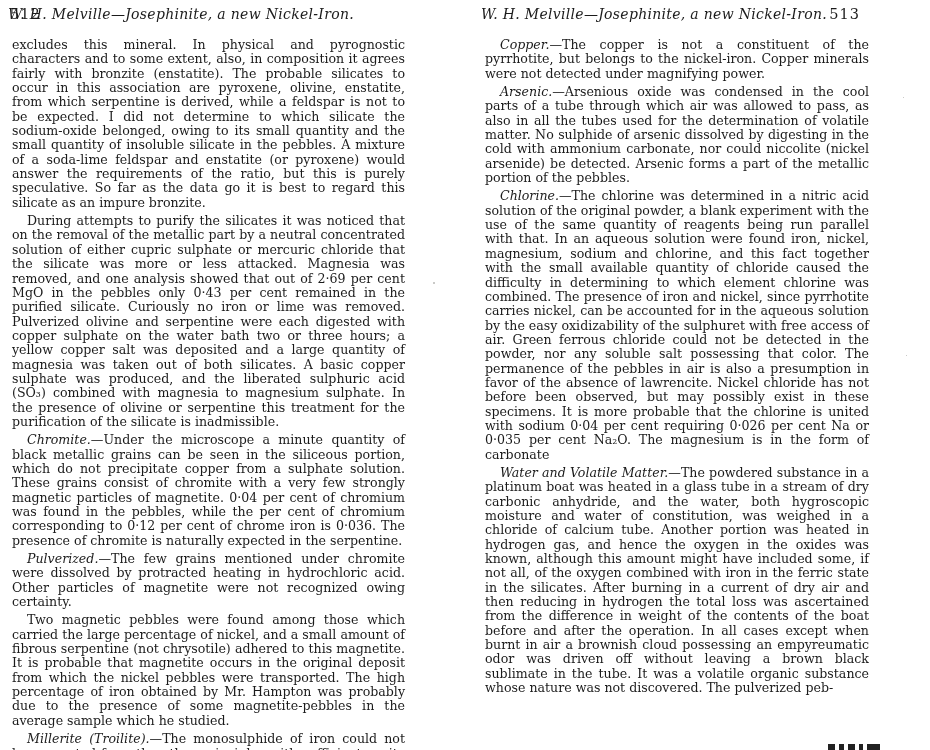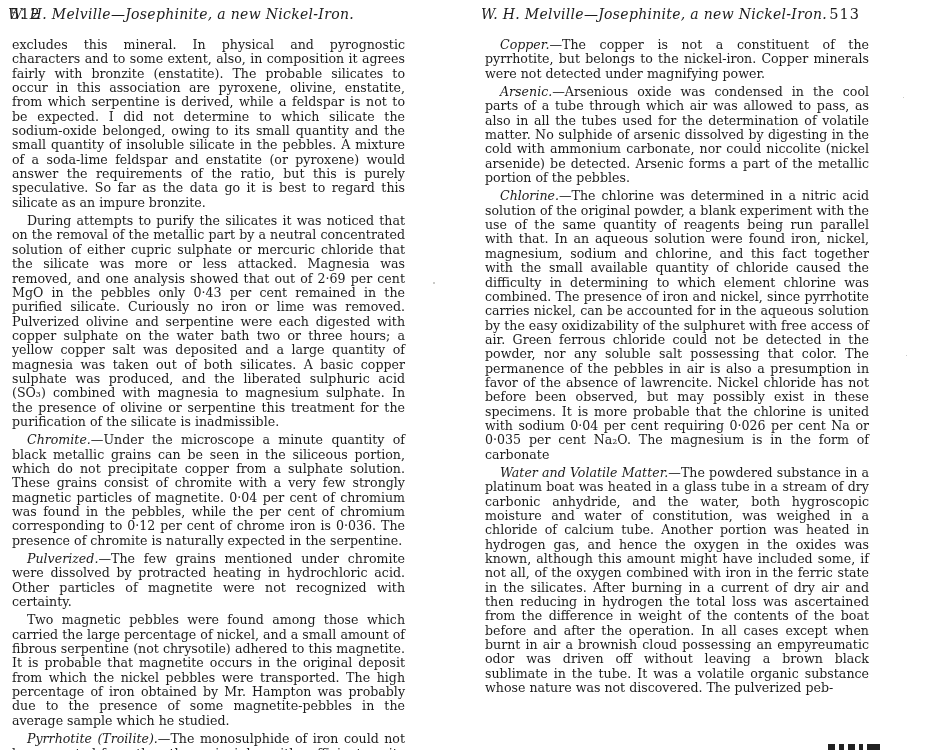--- a/index.html
+++ b/index.html
@@ -72,23 +72,23 @@
 
 <div class="page page-left">
   <div class="page-header">
     <span class="page-num num-left">512</span>
     <span class="running-title">W. H. Melville—Josephinite, a new Nickel-Iron.</span>
   </div>
   <div class="page-body">
     <p><span class="lead"></span><span>excludes this mineral.  In physical and pyrognostic characters and to some extent, also, in composition it agrees fairly with bronzite (enstatite).  The probable silicates to occur in this association are pyroxene, olivine, enstatite, from which serpentine is derived, while a feldspar is not to be expected.  I did not determine to which silicate the sodium-oxide belonged, owing to its small quantity and the small quantity of insoluble silicate in the pebbles.  A mixture of a soda-lime feldspar and enstatite (or pyroxene) would answer the requirements of the ratio, but this is purely speculative.  So far as the data go it is best to regard this silicate as an impure bronzite.</span></p>
     <p class="indent"><span class="lead"></span><span>During attempts to purify the silicates it was noticed that on the removal of the metallic part by a neutral concentrated solution of either cupric sulphate or mercuric chloride that the silicate was more or less attacked.  Magnesia was removed, and one analysis showed that out of 2·69 per cent MgO in the pebbles only 0·43 per cent remained in the purified silicate.  Curiously no iron or lime was removed.  Pulverized olivine and serpentine were each digested with copper sulphate on the water bath two or three hours; a yellow copper salt was deposited and a large quantity of magnesia was taken out of both silicates.  A basic copper sulphate was produced, and the liberated sulphuric acid (SO₃) combined with magnesia to magnesium sulphate.  In the presence of olivine or serpentine this treatment for the purification of the silicate is inadmissible.</span></p>
     <p class="indent"><span class="lead">Chromite.</span><span>—Under the microscope a minute quantity of black metallic grains can be seen in the siliceous portion, which do not precipitate copper from a sulphate solution.  These grains consist of chromite with a very few strongly magnetic particles of magnetite.  0·04 per cent of chromium was found in the pebbles, while the per cent of chromium corresponding to 0·12 per cent of chrome iron is 0·036.  The presence of chromite is naturally expected in the serpentine.</span></p>
-    <p class="indent"><span class="lead">Pulverized.</span><span>—The few grains mentioned under chromite were dissolved by protracted heating in hydrochloric acid.  Other particles of magnetite were not recognized with certainty.</span></p>
+    <p class="indent"><span class="lead">Pulverized.</span><span>—The few grains mentioned under chromite were dissolved by protracted heating in hydrochloric acid.  Other particles of magnetite were not recognized owing certainty.</span></p>
     <p class="indent"><span class="lead"></span><span>Two magnetic pebbles were found among those which carried the large percentage of nickel, and a small amount of fibrous serpentine (not chrysotile) adhered to this magnetite.  It is probable that magnetite occurs in the original deposit from which the nickel pebbles were transported.  The high percentage of iron obtained by Mr. Hampton was probably due to the presence of some magnetite-pebbles in the average sample which he studied.</span></p>
-    <p class="indent"><span class="lead">Pyrrhotite (Troilite).</span><span>—The monosulphide of iron could not be separated from the other principles with sufficient purity for analysis.  The amount of this mineral, formula Fe₇S₈, was</span></p>
+    <p class="indent"><span class="lead">Millerite (Troilite).</span><span>—The monosulphide of iron could not be separated from the other principles with sufficient purity for analysis.  The amount of this mineral, formula Fe₇S₈, was</span></p>
   </div>
 </div>
 
 <div class="page page-right">
   <div class="page-header">
     <span class="running-title">W. H. Melville—Josephinite, a new Nickel-Iron.</span>
     <span class="page-num num-right">513</span>
   </div>
   <div class="page-body">
     <p class="indent"><span class="lead">Copper.</span><span>—The copper is not a constituent of the pyrrhotite, but belongs to the nickel-iron.  Copper minerals were not detected under magnifying power.</span></p>

